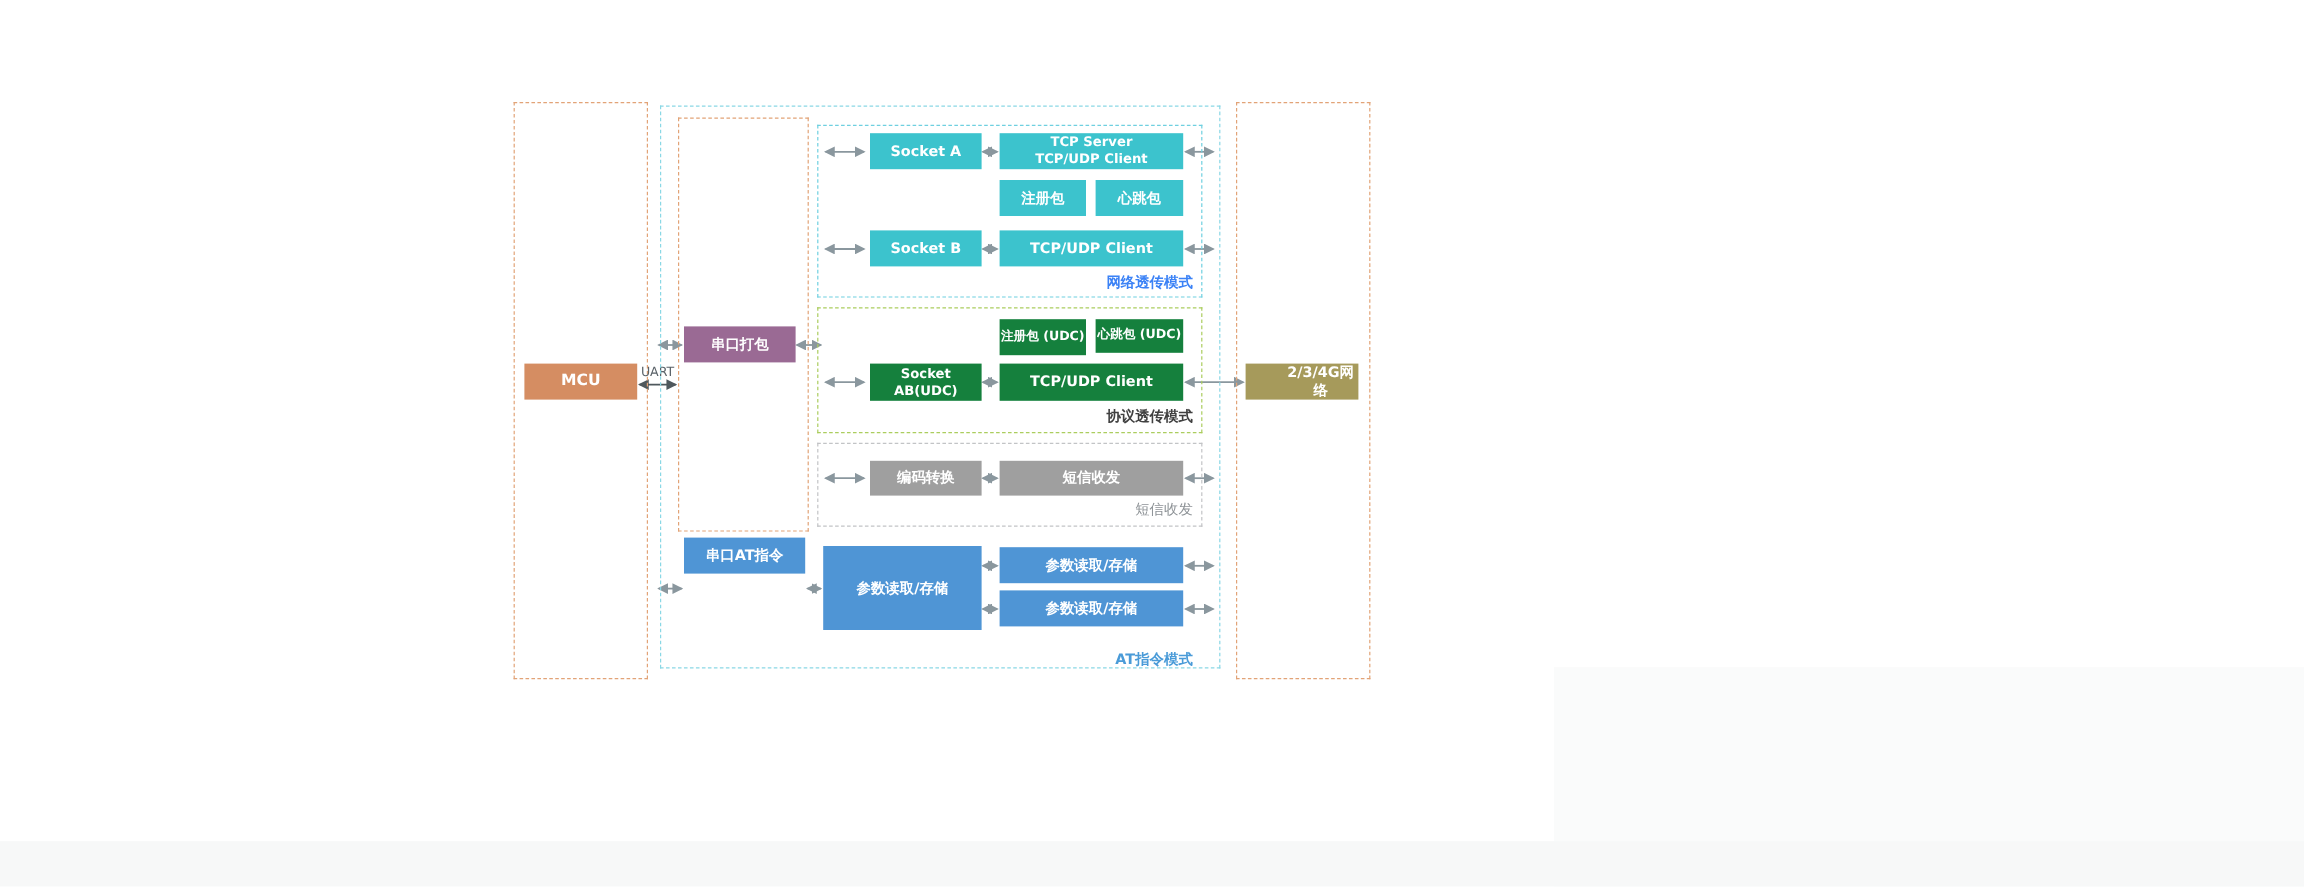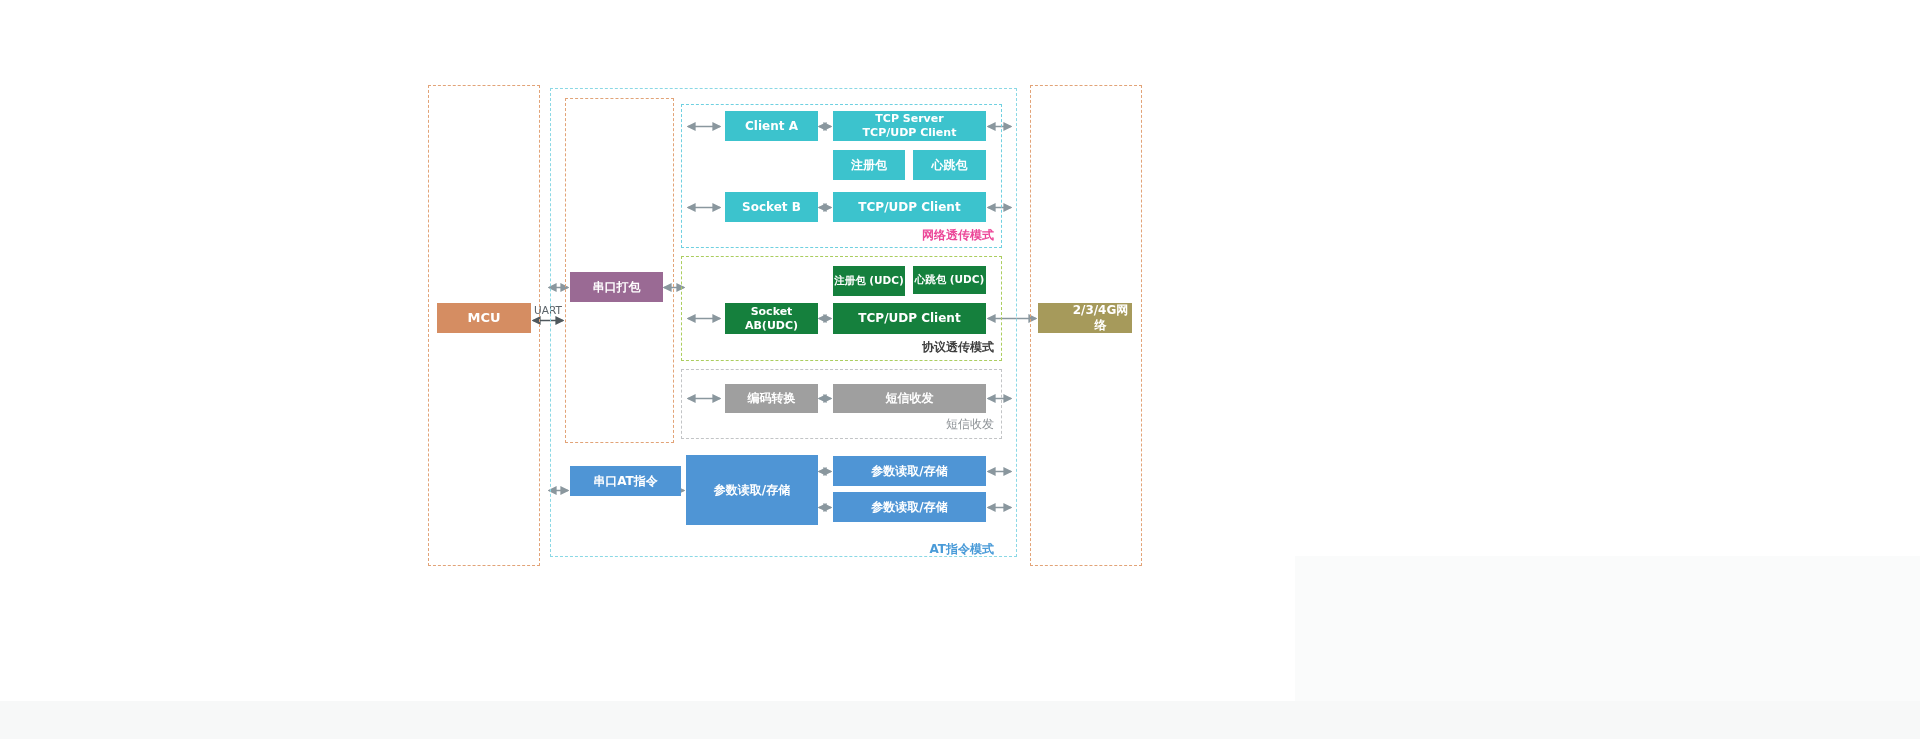--- a/index.html
+++ b/index.html
@@ -40,21 +40,21 @@
   .c-purple { background: #9a6a94; }
   .fs13 { font-size: 13px; }
   .fs11 { font-size: 11px; }
   .fs105 { font-size: 10.5px; }
   .title {
     position: absolute;
     font-size: 12px;
     font-weight: bold;
     text-align: right;
   }
-  .t-cyan  { color: #ec4899; }
+  .t-cyan  { color: #3b82f6; }
   .t-green { color: #404040; }
   .t-gray  { color: #8d9296; font-weight: normal; }
   .t-blue  { color: #4a9bd8; margin-top: 12px; }
   .uart {
     position: absolute;
     font-size: 10.5px;
     color: #5a6268;
     text-align: center;
   }
   .arrows { position: absolute; left: 0; top: 0; pointer-events: none; }
@@ -109,21 +109,21 @@
 
   <div class="dashed b-cyan" style="left:550px; top:88px; width:465px; height:467px;"></div>
 
   <div class="dashed b-orange" style="left:565px; top:98px; width:107px; height:343px;"></div>
   <div class="blk c-purple" style="left:570px; top:272px; width:93px; height:30px;">
     <span>串口打包</span>
   </div>
 
   <div class="dashed b-cyan2" style="left:681px; top:104px; width:319px; height:142px;"></div>
   <div class="blk c-cyan" style="left:725px; top:111px; width:93px; height:30px;">
-    <span>Client A</span>
+    <span>Socket A</span>
   </div>
   <div class="blk c-cyan fs11" style="left:833px; top:111px; width:153px; height:30px;">
     <span>TCP Server</span>
     <span>TCP/UDP Client</span>
   </div>
   <div class="blk c-cyan" style="left:833px; top:150px; width:72px; height:30px;">
     <span>注册包</span>
   </div>
   <div class="blk c-cyan" style="left:913px; top:150px; width:73px; height:30px;">
     <span>心跳包</span>
@@ -154,21 +154,21 @@
 
   <div class="dashed b-gray" style="left:681px; top:369px; width:319px; height:68px;"></div>
   <div class="blk c-gray" style="left:725px; top:384px; width:93px; height:29px;">
     <span>编码转换</span>
   </div>
   <div class="blk c-gray" style="left:833px; top:384px; width:153px; height:29px;">
     <span>短信收发</span>
   </div>
   <div class="title t-gray" style="left:836px; top:416px; width:158px;">短信收发</div>
 
-  <div class="blk c-blue" style="left:570px; top:466px; width:111px; height:30px;">
+  <div class="blk c-blue" style="left:570px; top:448px; width:101px; height:30px;">
     <span>串口AT指令</span>
   </div>
   <div class="blk c-blue" style="left:686px; top:455px; width:132px; height:70px;">
     <span>参数读取/存储</span>
   </div>
   <div class="blk c-blue" style="left:833px; top:456px; width:153px; height:30px;">
     <span>参数读取/存储</span>
   </div>
   <div class="blk c-blue" style="left:833px; top:492px; width:153px; height:30px;">
     <span>参数读取/存储</span>

